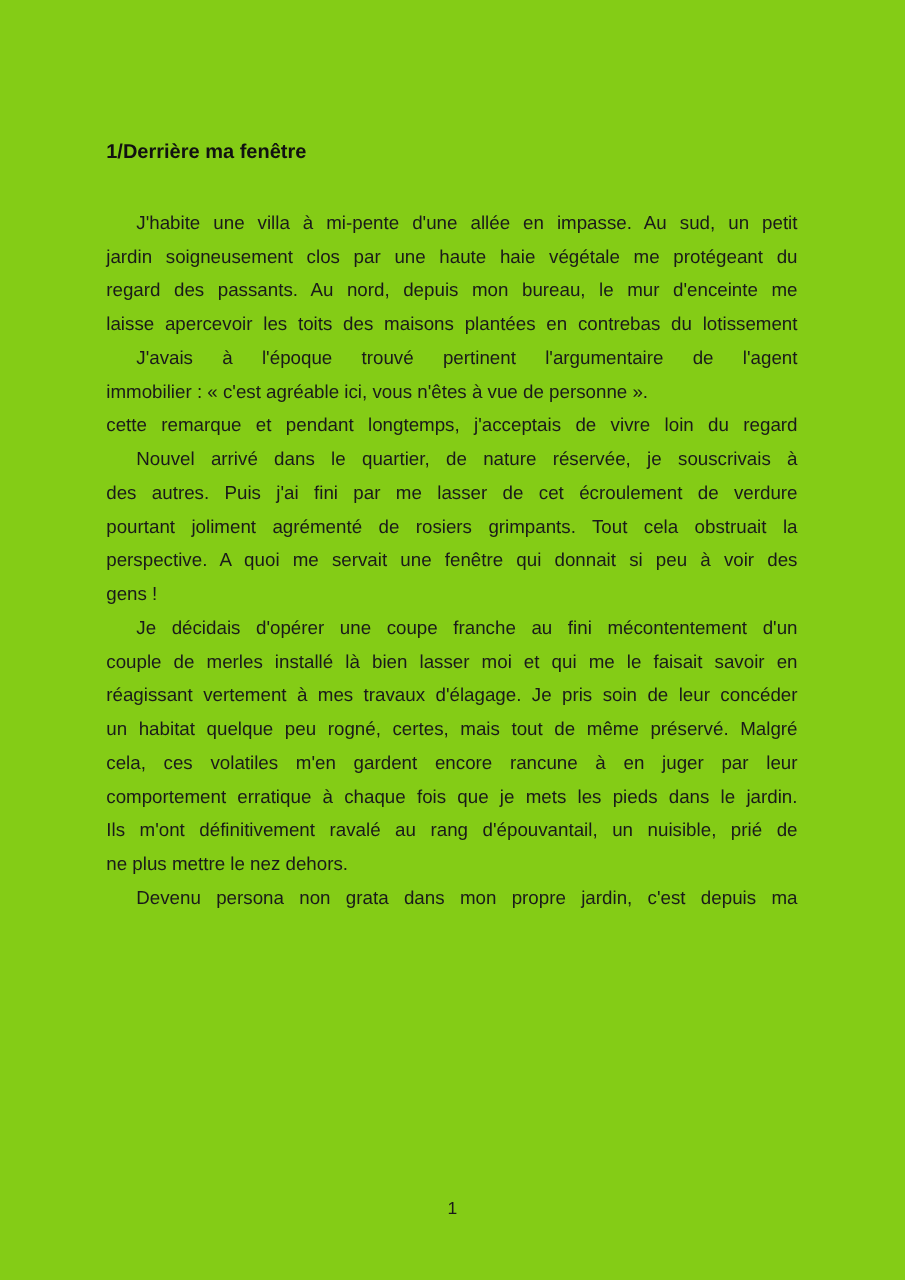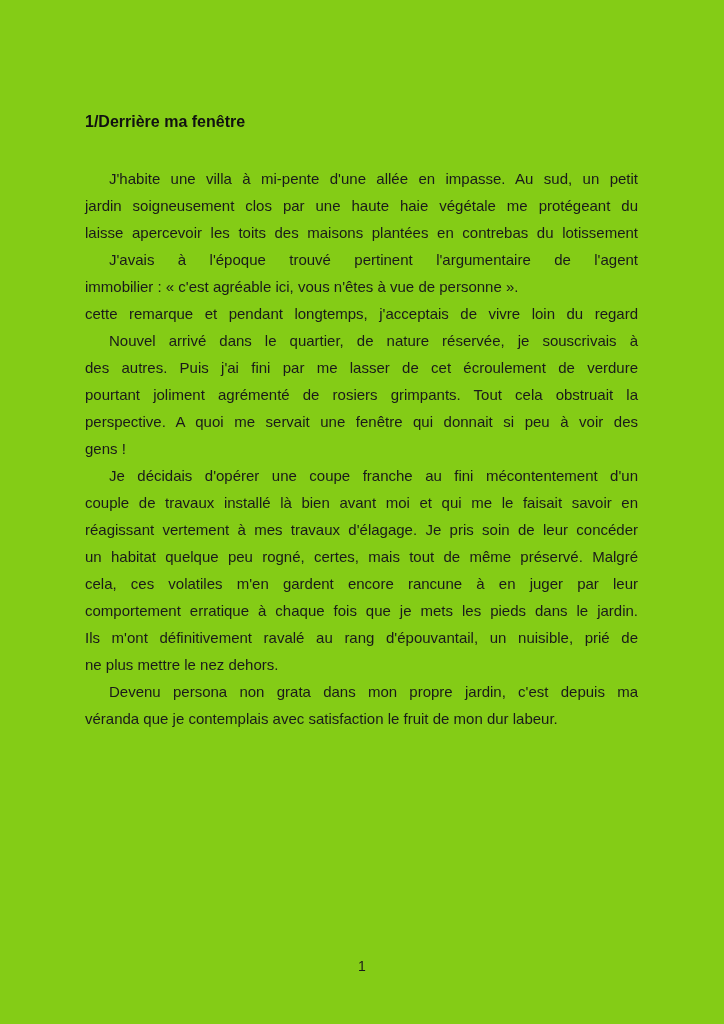--- a/index.html
+++ b/index.html
@@ -60,44 +60,44 @@
 </head>
 <body>
 
 <div class="page">
   <div class="content">
     <h1 class="doc-title">1/Derrière ma fenêtre</h1>
     <div id="paragraphs">
         <div class="paragraph">
           <div class="line first">J'habite une villa à mi-pente d'une allée en impasse. Au sud, un petit</div>
           <div class="line">jardin soigneusement clos par une haute haie végétale me protégeant du</div>
+          <div class="line">regard des passants. Au nord, depuis mon bureau, le mur d'enceinte me</div>
           <div class="line">laisse apercevoir les toits des maisons plantées en contrebas du lotissement</div>
         </div>
         <div class="paragraph">
           <div class="line first">J'avais à l'époque trouvé pertinent l'argumentaire de l'agent</div>
           <div class="line last">immobilier : « c'est agréable ici, vous n'êtes à vue de personne ».</div>
         </div>
         <div class="paragraph">
           <div class="line">cette remarque et pendant longtemps, j'acceptais de vivre loin du regard</div>
           <div class="line first">Nouvel arrivé dans le quartier, de nature réservée, je souscrivais à</div>
           <div class="line">des autres. Puis j'ai fini par me lasser de cet écroulement de verdure</div>
           <div class="line">pourtant joliment agrémenté de rosiers grimpants. Tout cela obstruait la</div>
           <div class="line">perspective. A quoi me servait une fenêtre qui donnait si peu à voir des</div>
           <div class="line last">gens !</div>
         </div>
         <div class="paragraph">
           <div class="line first">Je décidais d'opérer une coupe franche au fini mécontentement d'un</div>
-          <div class="line">couple de travaux installé là bien avant moi et qui me le faisait savoir en</div>
+          <div class="line">couple de merles installé là bien lasser moi et qui me le faisait savoir en</div>
           <div class="line">réagissant vertement à mes travaux d'élagage. Je pris soin de leur concéder</div>
           <div class="line">un habitat quelque peu rogné, certes, mais tout de même préservé. Malgré</div>
           <div class="line">cela, ces volatiles m'en gardent encore rancune à en juger par leur</div>
           <div class="line">comportement erratique à chaque fois que je mets les pieds dans le jardin.</div>
           <div class="line">Ils m'ont définitivement ravalé au rang d'épouvantail, un nuisible, prié de</div>
           <div class="line last">ne plus mettre le nez dehors.</div>
         </div>
         <div class="paragraph">
           <div class="line first">Devenu persona non grata dans mon propre jardin, c'est depuis ma</div>
-          <div class="line last">véranda que je contemplais avec satisfaction le fruit de mon dur labeur.</div>
         </div>
       </div>
   </div>
   <div class="page-number">1</div>
 </div>
 
 </body></html>

